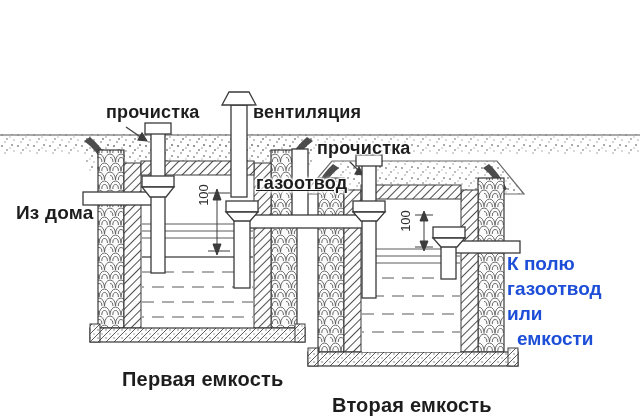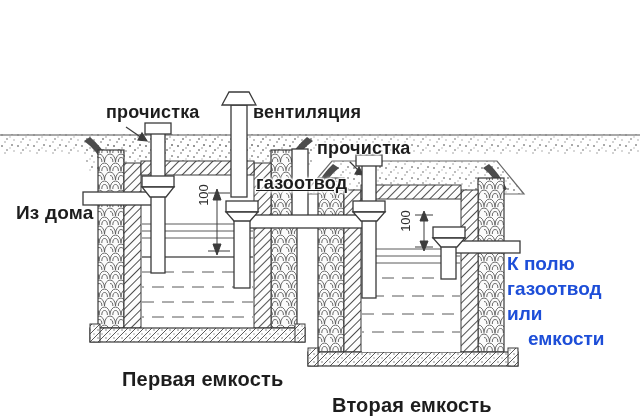--- a/index.html
+++ b/index.html
@@ -19,21 +19,21 @@
   .dim{
     position:absolute;font-size:13px;font-weight:400;color:#2e2e2e;text-align:center;
     transform:rotate(-90deg);transform-origin:center center;
     text-shadow:0 0 3px #fff;
   }
   .outlet-block{position:absolute;left:507px;top:251px;}
   .outlet-block .lbl-line{
     font-weight:700;font-size:19px;color:#1d4ed8;line-height:25px;white-space:nowrap;
     text-shadow:-1px -1px 2px #fff,1px 1px 2px #fff,0 0 5px #fff;
   }
-  .outlet-block .indent{margin-left:21px;}
+  .outlet-block .indent{margin-left:10px;}
 </style>
 </head>
 <body>
 
 <div class="stage">
 
   <svg width="640" height="420" viewBox="0 0 640 420">
     <defs>
       <pattern id="stipple" patternUnits="userSpaceOnUse" width="16" height="11">
         <circle cx="2" cy="3" r="1" fill="#8e8e8e"></circle>

